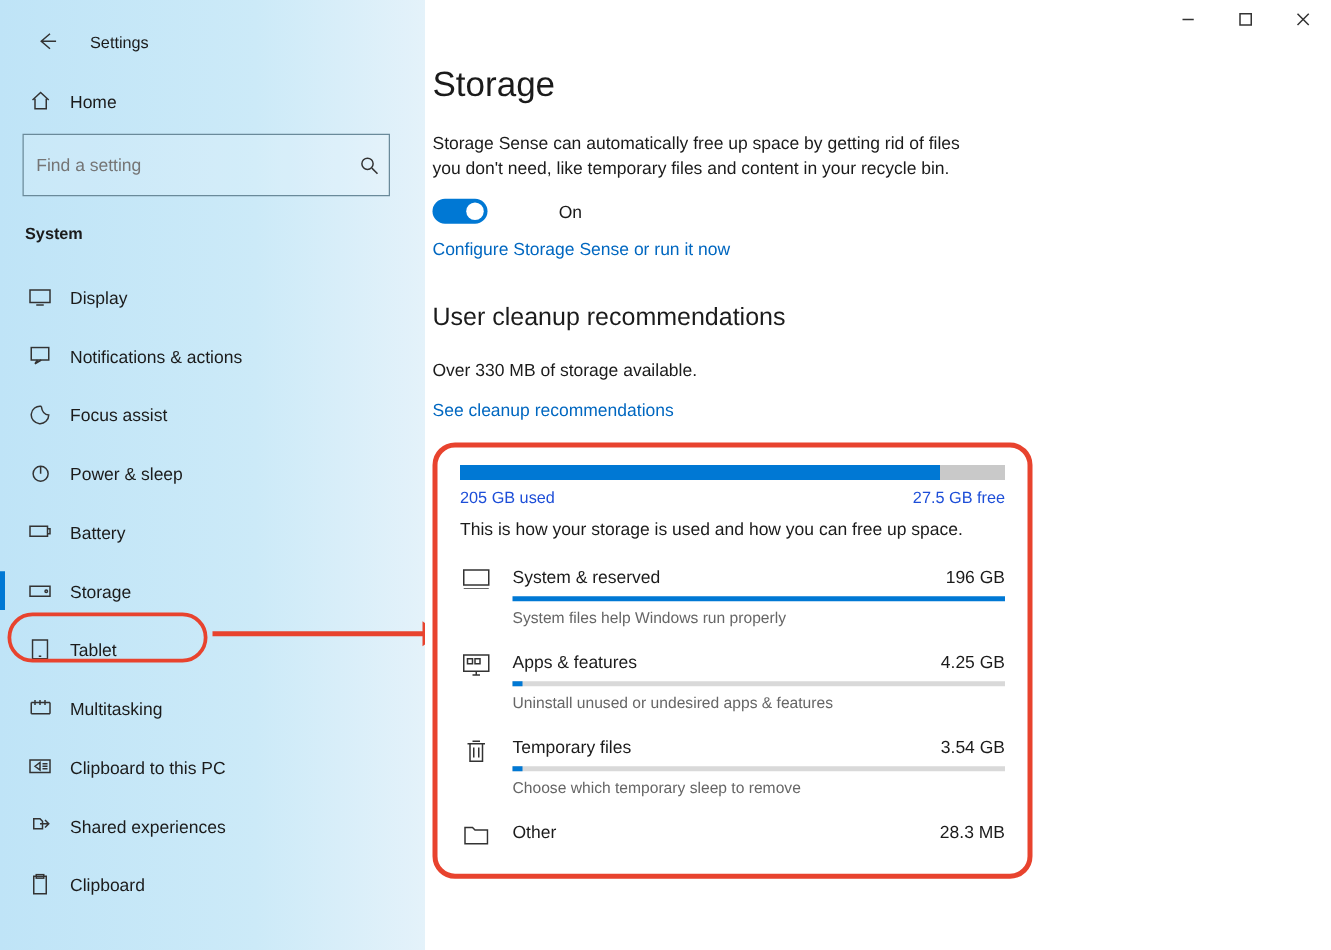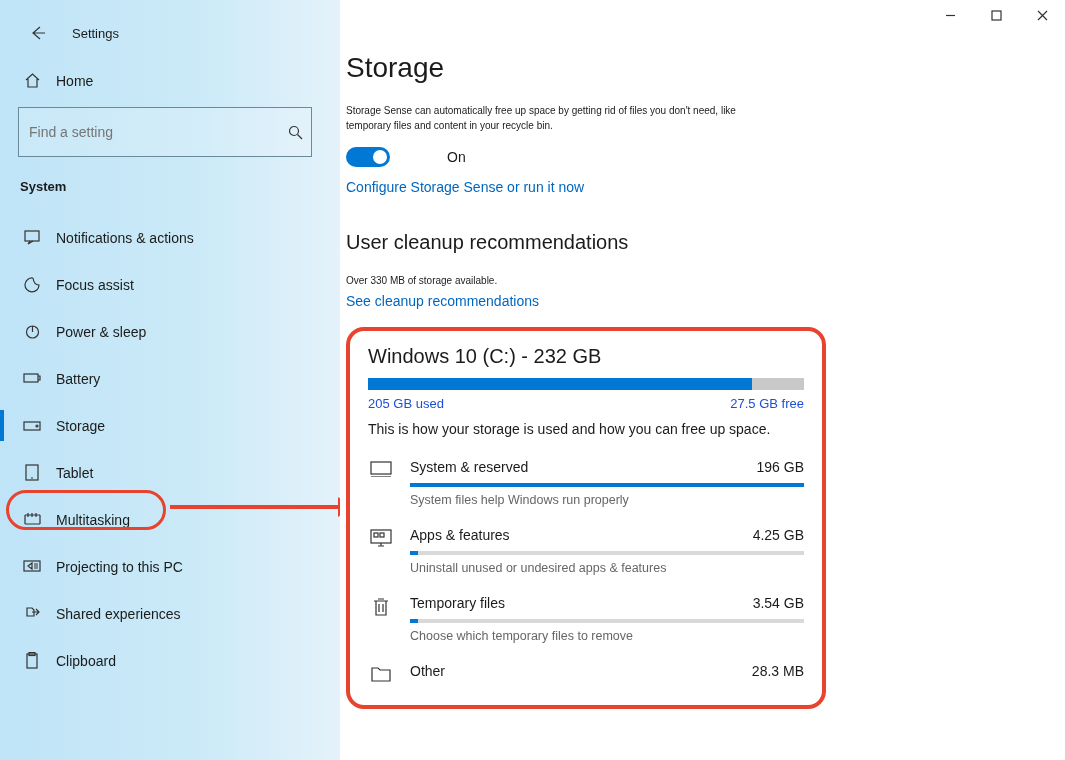--- a/index.html
+++ b/index.html
@@ -20,21 +20,21 @@
   .searchbox .sic { width: 32px; display: flex; align-items: center; justify-content: center; }
   .category { font-weight: 600; font-size: 13px; padding: 4px 0 20px 20px; }
   .nav-item { display: flex; align-items: center; height: 47px; padding-left: 22px; cursor: pointer; position: relative; }
   .nav-item .ic { width: 20px; margin-right: 14px; display: flex; align-items: center; justify-content: center; }
   .nav-item.active::before { content: ""; position: absolute; left: 0; top: 8px; bottom: 8px; width: 4px; background: #0078d4; }
   .annot-storage { position: absolute; left: 6px; top: 490px; width: 160px; height: 40px; border: 3px solid #e8432e; border-radius: 20px; pointer-events: none; }
   .annot-arrow { position: absolute; left: 170px; top: 505px; width: 180px; height: 4px; background: #e8432e; pointer-events: none; }
   .annot-arrow::after { content: ""; position: absolute; right: -2px; top: -8px; border-left: 14px solid #e8432e; border-top: 10px solid transparent; border-bottom: 10px solid transparent; }
   .content { padding: 40px 40px 0 0; margin-left: 6px; }
   h1 { font-size: 28px; font-weight: 400; margin-bottom: 20px; }
-  p.desc { font-size: 10px; color: #1b1b1b; max-width: 430px; line-height: 1.45; margin-top: 12px; }
+  p.desc { font-size: 14px; color: #1b1b1b; max-width: 430px; line-height: 1.45; margin-top: 12px; }
   .toggle-row { display: flex; align-items: center; margin: 14px 0 12px 0; gap: 45px; }
   .toggle { width: 44px; height: 20px; background: #0078d4; border-radius: 10px; position: relative; margin-right: 12px; cursor: pointer; }
   .toggle .knob { position: absolute; right: 3px; top: 3px; width: 14px; height: 14px; background: #fff; border-radius: 50%; }
   .link { color: #0067c0; cursor: pointer; font-size: 14px; }
   h2 { font-size: 20px; font-weight: 400; margin: 36px 0 20px 0; }
   .drive-box { border: 4px solid #e8432e; border-radius: 18px; padding: 14px 18px 10px 18px; margin-top: 18px; width: 480px; }
   .drive-title { font-size: 20px; font-weight: 400; margin-bottom: 10px; }
   .bar-outer { width: 100%; height: 12px; background: #c9c9c9; margin-bottom: 6px; position: relative; }
   .bar-inner { height: 100%; background: #0078d4; }
   .bar-labels { display: flex; justify-content: space-between; color: #1d4ed8; font-size: 13px; margin-bottom: 10px; }
@@ -76,20 +76,29 @@
           <svg width="15" height="15">
             <circle cx="6" cy="6" r="4.5"></circle>
             <path d="M9.5 9.5 L14 14"></path>
           </svg>
         </span>
     </div>
     <div class="category">System</div>
 
     <div class="nav-item">
       <span class="ic">
+          <svg width="18" height="14">
+            <rect x="1" y="1" width="16" height="10"></rect>
+            <path d="M6 13 H12"></path>
+          </svg>
+        </span>
+      <span>Display</span>
+    </div>
+    <div class="nav-item">
+      <span class="ic">
           <svg width="16" height="15">
             <rect x="1" y="1" width="14" height="10"></rect>
             <path d="M6 11 L4 14 L9 11"></path>
           </svg>
         </span>
       <span>Notifications &amp; actions</span>
     </div>
     <div class="nav-item">
       <span class="ic">
           <svg width="16" height="16">
@@ -142,21 +151,21 @@
         </span>
       <span>Multitasking</span>
     </div>
     <div class="nav-item">
       <span class="ic">
           <svg width="18" height="14">
             <rect x="1" y="1" width="16" height="10"></rect>
             <path d="M5 6 L9 3 L9 9 Z M11 4 H15 M11 6 H15 M11 8 H15"></path>
           </svg>
         </span>
-      <span>Projecting to this PC</span>
+      <span>Clipboard to this PC</span>
     </div>
     <div class="nav-item">
       <span class="ic">
           <svg width="17" height="15">
             <path d="M3 2 H8 L10 4 V10 H3 Z M8 6 H15 M12 3 L15 6 L12 9"></path>
           </svg>
         </span>
       <span>Shared experiences</span>
     </div>
     <div class="nav-item">
@@ -198,24 +207,23 @@
       <div class="toggle-row">
         <div class="toggle">
             <div class="knob"></div>
           </div>
         <span>On</span>
       </div>
       <div class="link">Configure Storage Sense or run it now</div>
 
       <h2>User cleanup recommendations</h2>
       <p class="desc">Over 330 MB of storage available.</p>
-      <div class="link" style="margin-top:4px">See cleanup recommendations</div>
+      <div class="link" style="margin-top:14px">See cleanup recommendations</div>
 
       <div class="drive-box">
-        <div class="drive-title">Windows 10 (C:) - 232 GB</div>
         <div class="bar-outer">
           <div class="bar-inner" id="drive-fill" style="width: 88%;"></div>
         </div>
         <div class="bar-labels">
           <span>205 GB used</span>
           <span>27.5 GB free</span>
         </div>
         <div class="drive-desc">This is how your storage is used and how you can free up space.</div>
 
         <div class="cat">
@@ -265,21 +273,21 @@
               </svg>
             </span>
           <div class="cat-body">
             <div class="cat-head">
                 <span>Temporary files</span>
                 <span>3.54 GB</span>
               </div>
             <div class="cat-bar">
                 <div class="cat-bar-fill" id="catfill2" style="width: 2%;"></div>
               </div>
-            <div class="cat-sub">Choose which temporary files to remove</div>
+            <div class="cat-sub">Choose which temporary sleep to remove</div>
           </div>
         </div>
 
         <div class="cat">
           <span class="cat-ic">
               <svg width="20" height="18">
                 <path d="M1 3 H7 L9 5 H19 V16 H1 Z"></path>
               </svg>
             </span>
           <div class="cat-body">

